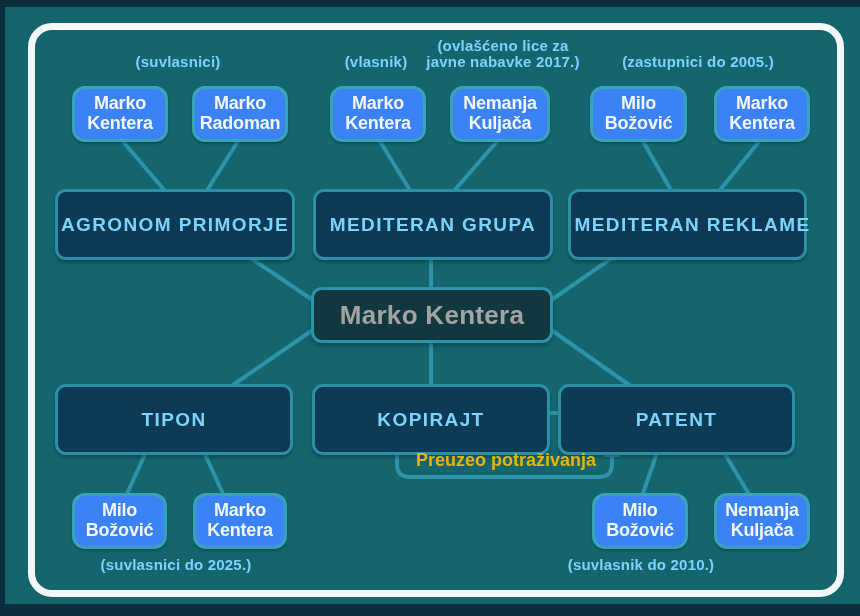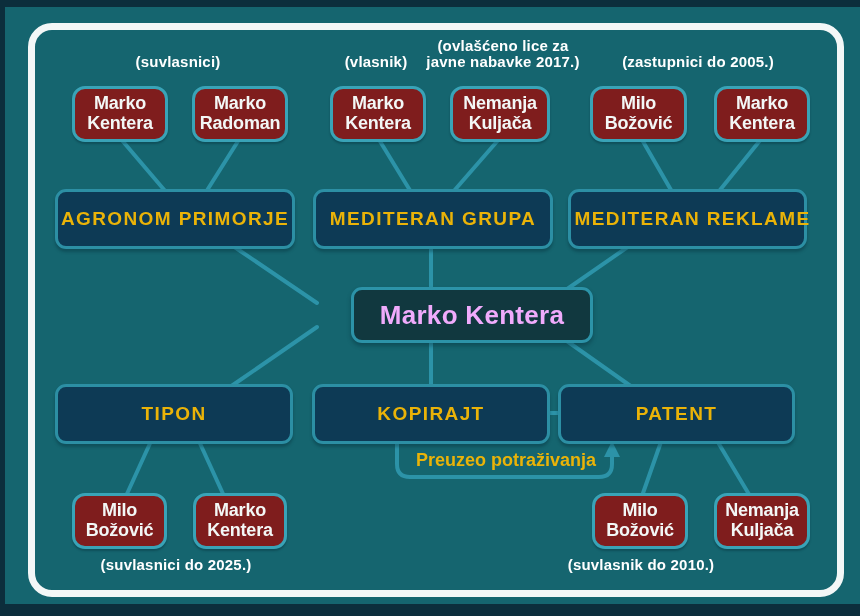--- a/index.html
+++ b/index.html
@@ -25,88 +25,87 @@
     border: 7px solid #F3F7F7;
     border-radius: 24px;
     box-sizing: content-box;
   }
 
   #connectors { position: absolute; left: 0; top: 0; width: 860px; height: 616px; }
 
   .caption {
     position: absolute;
     transform: translateX(-50%);
-    color: #ffffff;
+    color: #7dd3fc;
     font-weight: 700;
     font-size: 15px;
     font-stretch: condensed;
     letter-spacing: 0.2px;
     white-space: nowrap;
     text-align: center;
     line-height: 16px;
   }
 
   .person {
     position: absolute;
     box-sizing: border-box;
     height: 56px;
-    background: #7f1d1d;
+    background: #3b82f6;
     border: 3px solid #39A3B7;
     border-radius: 13px;
     color: #F3F7F6;
     font-weight: 700;
     font-size: 18px;
     font-stretch: condensed;
     letter-spacing: -0.2px;
     line-height: 1.1;
     display: flex;
     flex-direction: column;
     align-items: center;
     justify-content: center;
     text-align: center;
     box-shadow: 0 2px 2px rgba(6, 40, 52, 0.35);
   }
 
   .company {
     position: absolute;
     box-sizing: border-box;
-    height: 60px;
+    height: 71px;
     background: #0D3A55;
     border: 3px solid #2C8FA4;
     border-radius: 11px;
-    color: #eab308;
+    color: #7dd3fc;
     font-weight: 700;
     font-size: 19px;
     font-stretch: condensed;
     letter-spacing: 1.4px;
     display: flex;
     align-items: center;
     justify-content: center;
     white-space: nowrap;
     box-shadow: 0 3px 3px rgba(6, 40, 52, 0.35);
   }
 
   .center-box {
     position: absolute;
     box-sizing: border-box;
     left: 311px; top: 287px;
     width: 242px; height: 56px;
     background: #11383F;
     border: 3px solid #2C93A8;
     border-radius: 11px;
-    color: #f0abfc;
+    color: #a3a3a3;
     font-weight: 700;
     font-size: 26px;
     font-stretch: condensed;
     letter-spacing: 0.3px;
     display: flex;
     align-items: center;
     justify-content: center;
     box-shadow: 0 3px 4px rgba(6, 40, 52, 0.4);
-    margin-left: 40px;
   }
 
   .transfer-label {
     position: absolute;
     left: 506px; top: 450px;
     transform: translateX(-50%);
     color: #eab308;
     font-weight: 700;
     font-size: 18px;
     font-stretch: condensed;

